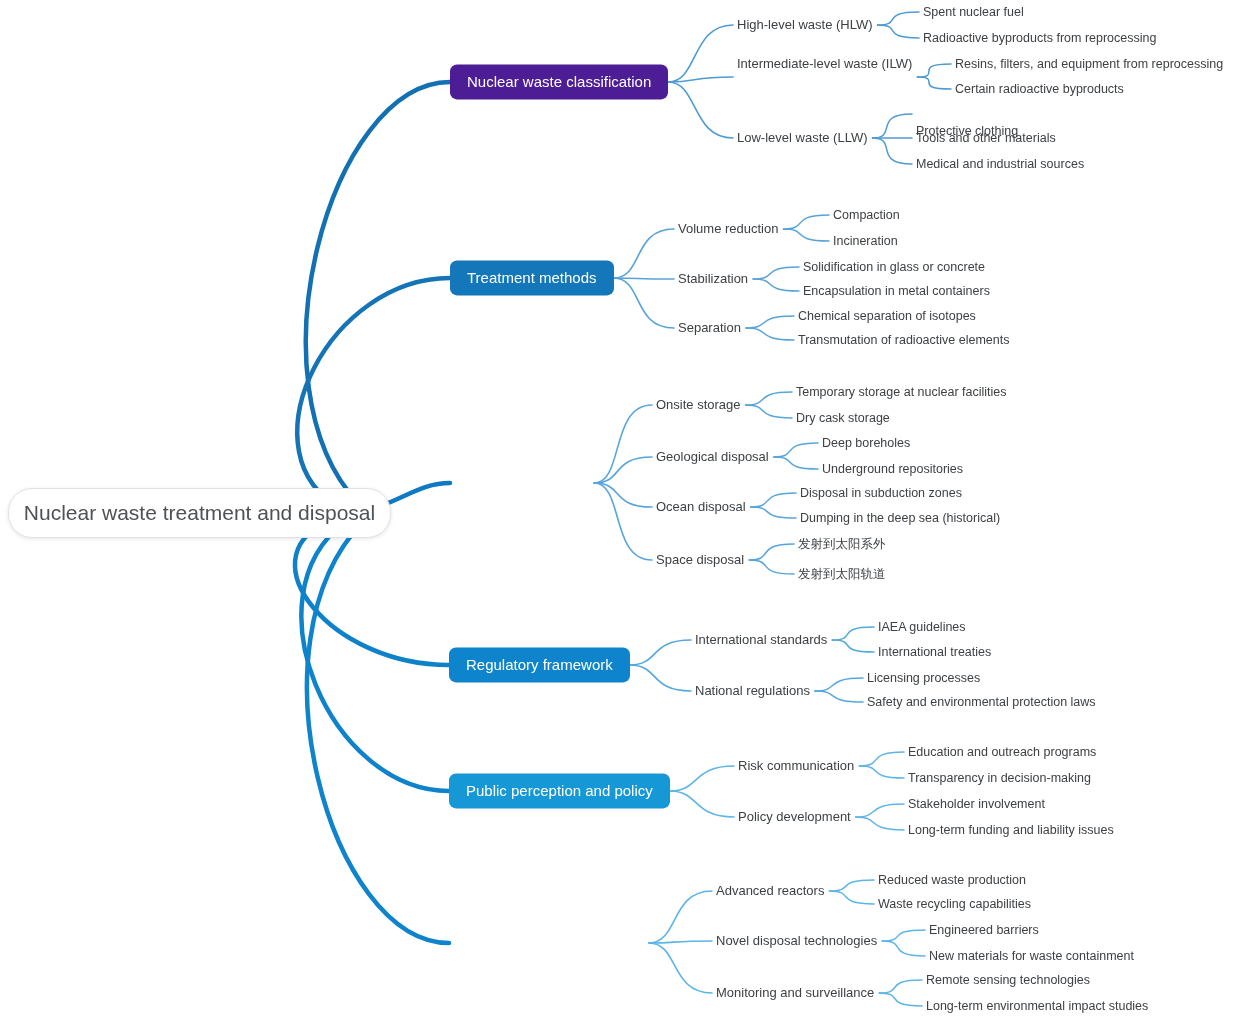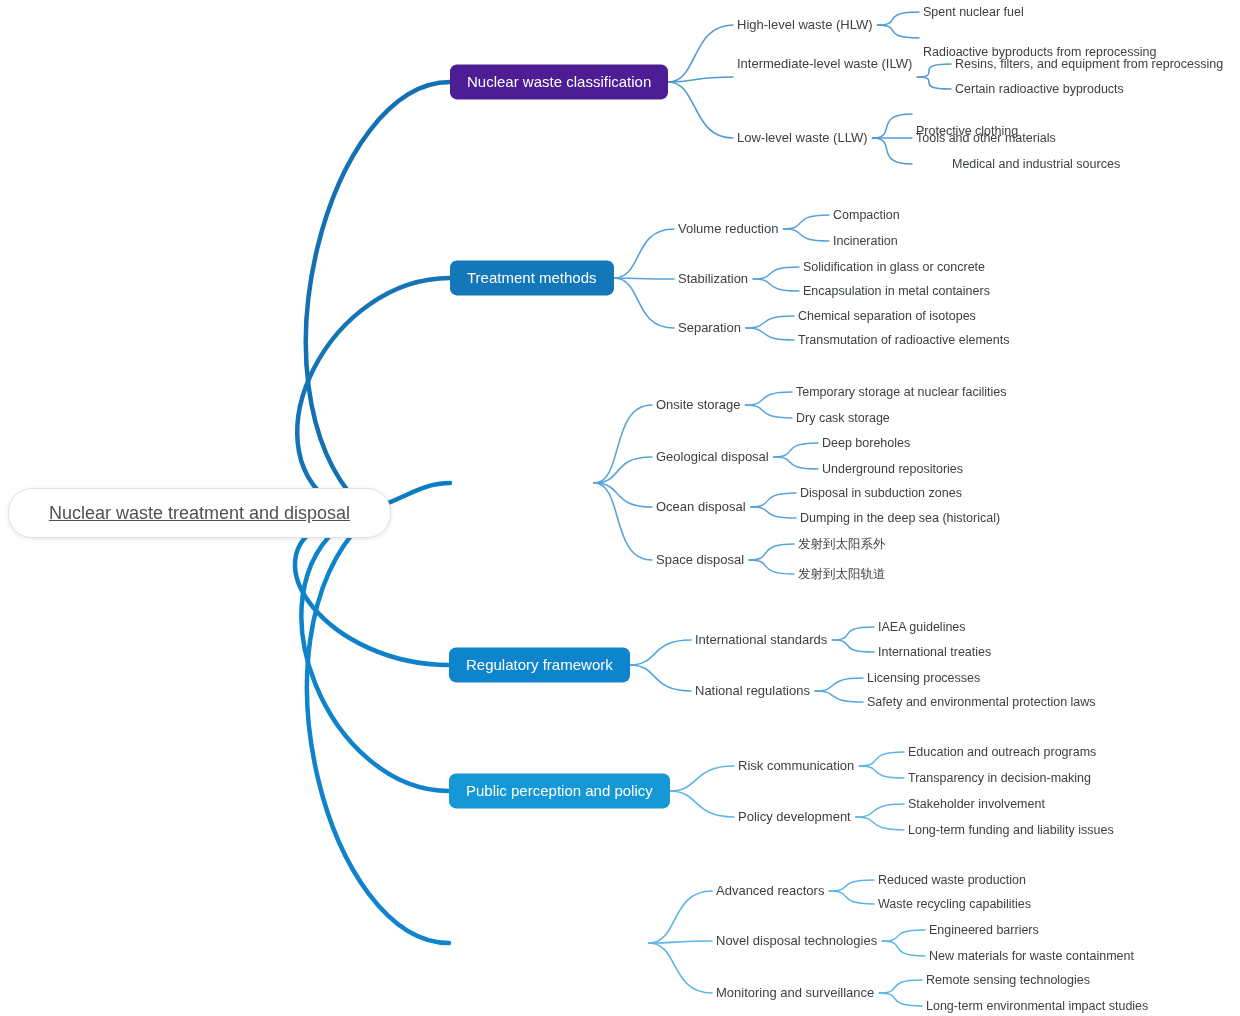--- a/index.html
+++ b/index.html
@@ -1,22 +1,22 @@
 <!DOCTYPE html>
 <html><head>
 <meta charset="utf-8">
 <style>
   html,body{margin:0;padding:0;background:#ffffff;}
   body{font-family:"Liberation Sans","DejaVu Sans",sans-serif;}
   #mindmap{position:relative;overflow:hidden;background:#ffffff;}
   #links{position:absolute;left:0;top:0;z-index:0;}
   .node{position:absolute;transform:translateY(-50%);white-space:nowrap;z-index:1;line-height:1.15;}
   .root{background:#ffffff;border:1px solid #e2e2e2;border-radius:24px;color:#4f5255;
-        font-size:18px;text-align:center;z-index:2;box-shadow:0 1px 4px rgba(0,0,0,0.10);
-        display:flex;align-items:center;justify-content:center;text-decoration:underline;}
+        font-size:21px;text-align:center;z-index:2;box-shadow:0 1px 4px rgba(0,0,0,0.10);
+        display:flex;align-items:center;justify-content:center;}
   .topic{color:#ffffff;font-size:15px;padding:9px 17px;border-radius:7px;}
   .subtopic{color:#3d4144;font-size:13px;}
   .leaf{color:#3d4144;font-size:12.5px;}
 </style>
 </head>
 <body>
 
 <div id="mindmap" style="width: 1240px; height: 1016px;">
   <svg id="links" xmlns="http://www.w3.org/2000/svg" width="1240" height="1016" viewBox="0 0 1240 1016">
       <path d="M 358 503 C 247 384 330 82 450 82" stroke="#1371b3" stroke-width="4.5" fill="none" stroke-linecap="round"></path>
@@ -75,28 +75,28 @@
       <path d="M 882.15625 941 C 908.15625 941 885 930 925 930" stroke="#5bb5e8" stroke-width="1.5" fill="none" stroke-linecap="round"></path>
       <path d="M 882.15625 941 C 908.15625 941 885 956 925 956" stroke="#5bb5e8" stroke-width="1.5" fill="none" stroke-linecap="round"></path>
       <path d="M 648.953125 943 C 678.953125 943 670 993 712 993" stroke="#5bb5e8" stroke-width="1.6" fill="none" stroke-linecap="round"></path>
       <path d="M 879.265625 993 C 905.265625 993 882 980 922 980" stroke="#5bb5e8" stroke-width="1.5" fill="none" stroke-linecap="round"></path>
       <path d="M 879.265625 993 C 905.265625 993 882 1006 922 1006" stroke="#5bb5e8" stroke-width="1.5" fill="none" stroke-linecap="round"></path>
     </svg>
 <div class="node root" style="left: 8px; top: 513px; width: 381px; height: 48px; background: rgb(255, 255, 255); border-color: rgb(226, 226, 226); color: rgb(79, 82, 85);">Nuclear waste treatment and disposal</div>
     <div class="node topic" style="left: 450px; top: 82px; background: #4c1d95;">Nuclear waste classification</div>
     <div class="node subtopic" style="left: 737px; top: 25px;">High-level waste (HLW)</div>
     <div class="node leaf" style="left: 923px; top: 12px;">Spent nuclear fuel</div>
-    <div class="node leaf" style="left: 923px; top: 38px; margin-top: 14px;">Radioactive byproducts from reprocessing</div>
+    <div class="node leaf" style="left: 923px; top: 38px;">Radioactive byproducts from reprocessing</div>
     <div class="node subtopic" style="left: 737px; top: 64px;">Intermediate-level waste (ILW)</div>
     <div class="node leaf" style="left: 955px; top: 64px;">Resins, filters, and equipment from reprocessing</div>
     <div class="node leaf" style="left: 955px; top: 89px;">Certain radioactive byproducts</div>
     <div class="node subtopic" style="left: 737px; top: 138px;">Low-level waste (LLW)</div>
     <div class="node leaf" style="left: 916px; top: 131px;">Protective clothing</div>
     <div class="node leaf" style="left: 916px; top: 138px;">Tools and other materials</div>
-    <div class="node leaf" style="left: 916px; top: 164px; margin-left: 36px;">Medical and industrial sources</div>
+    <div class="node leaf" style="left: 916px; top: 164px;">Medical and industrial sources</div>
     <div class="node topic" style="left: 450px; top: 278px; background: rgb(19, 119, 186);">Treatment methods</div>
     <div class="node subtopic" style="left: 678px; top: 229px; text-align: center;">Volume reduction</div>
     <div class="node leaf" style="left: 833px; top: 215px;">Compaction</div>
     <div class="node leaf" style="left: 833px; top: 241px;">Incineration</div>
     <div class="node subtopic" style="left: 678px; top: 279px;">Stabilization</div>
     <div class="node leaf" style="left: 803px; top: 267px;">Solidification in glass or concrete</div>
     <div class="node leaf" style="left: 803px; top: 291px;">Encapsulation in metal containers</div>
     <div class="node subtopic" style="left: 678px; top: 328px;">Separation</div>
     <div class="node leaf" style="left: 798px; top: 316px;">Chemical separation of isotopes</div>
     <div class="node leaf" style="left: 798px; top: 340px;">Transmutation of radioactive elements</div>

